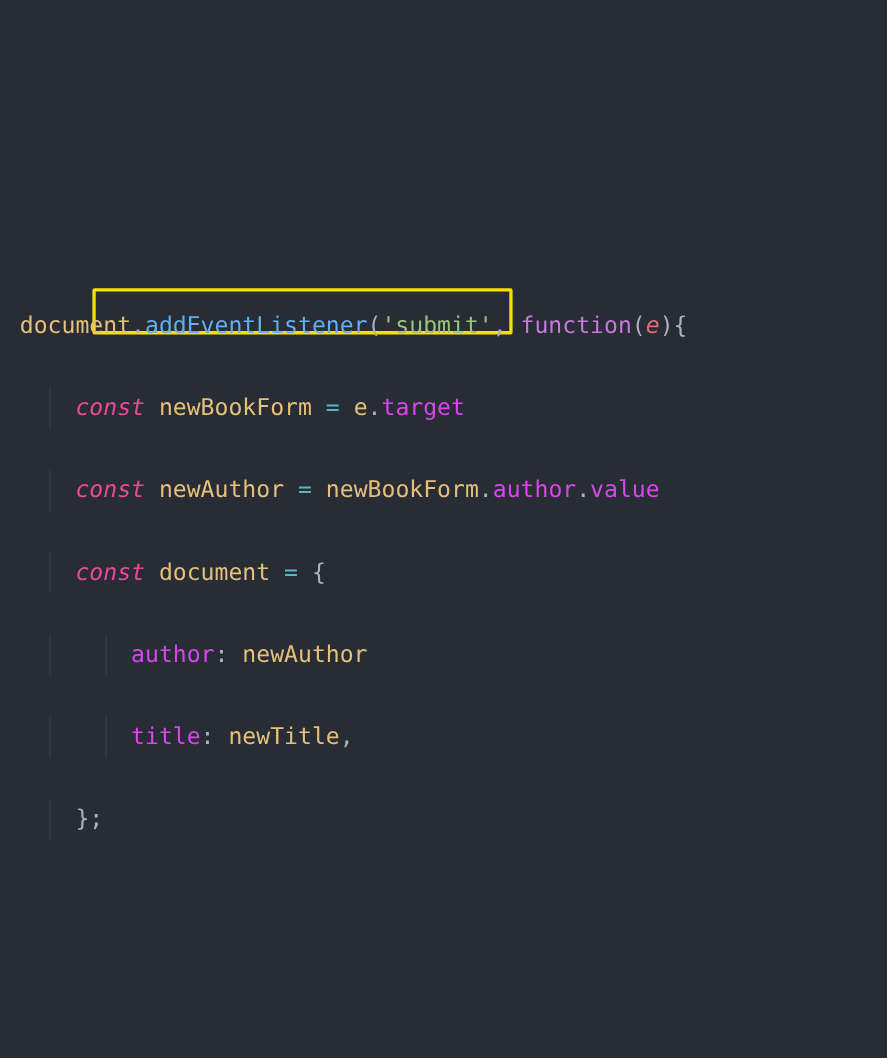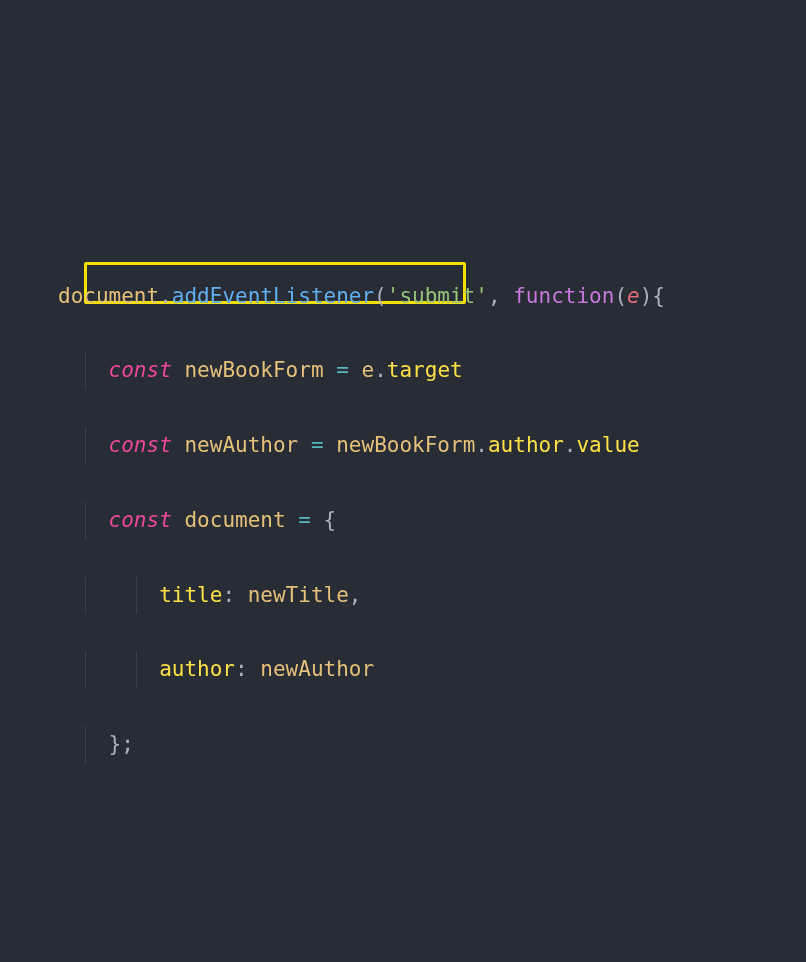--- a/index.html
+++ b/index.html
@@ -15,26 +15,26 @@
     overflow: hidden;
     white-space: pre;
     position: relative;
   }
   .tok-var      { color: #e5c07b; }
   .tok-punct    { color: #abb2bf; }
   .tok-str      { color: #98c379; }
   .tok-keyword  { color: #c678dd; }
   .tok-keyword-it { color: #ec4899; font-style: italic; }
   .tok-param-it { color: #e06c75; font-style: italic; }
-  .tok-prop2    { color: #fde047; }
+  .tok-prop2    { color: #d946ef; }
   .tok-func     { color: #61afef; }
   .tok-op       { color: #56b6c2; }
 
   .code-root { position: relative; }
-  .line { display: block; position: relative; margin-left: 40px; }
+  .line { display: block; position: relative; }
 
   .guide {
     position: absolute;
     width: 1px;
     background: #3b4048;
     top: 0;
     bottom: 0;
   }
 
   .highlight-box {
@@ -49,22 +49,22 @@
 
 
 
 <div class="code-root">
 <div class="highlight-box" style="left:66px;top:96px;width:382px;height:42px;"></div>
 
 <span class="line"><span class="tok-var">document</span><span class="tok-punct">.</span><span class="tok-func">addEventListener</span><span class="tok-punct">(</span><span class="tok-str">'submit'</span><span class="tok-punct">, </span><span class="tok-keyword">function</span><span class="tok-punct">(</span><span class="tok-param-it">e</span><span class="tok-punct">){</span></span>
 <span class="line"><span class="guide" style="left:27px;"></span><span>    </span><span class="tok-keyword-it">const</span><span> </span><span class="tok-var">newBookForm</span><span> </span><span class="tok-op">=</span><span> </span><span class="tok-var">e</span><span class="tok-punct">.</span><span class="tok-prop2">target</span></span>
 <span class="line"><span class="guide" style="left:27px;"></span><span>    </span><span class="tok-keyword-it">const</span> <span class="tok-var">newAuthor</span> <span class="tok-op">=</span> <span class="tok-var">newBookForm</span><span class="tok-punct">.</span><span class="tok-prop2">author</span><span class="tok-punct">.</span><span class="tok-prop2">value</span></span>
 <span class="line"><span class="guide" style="left:27px;"></span><span>    </span><span class="tok-keyword-it">const</span> <span class="tok-var">document</span> <span class="tok-op">=</span> <span class="tok-punct">{</span></span>
+<span class="line"><span class="guide" style="left:27px;"></span><span class="guide" style="left:78px;"></span><span>        </span><span class="tok-prop2">author</span><span class="tok-punct">: </span><span class="tok-var">newAuthor</span></span>
 <span class="line"><span class="guide" style="left:27px;"></span><span class="guide" style="left:78px;"></span><span>        </span><span class="tok-prop2">title</span><span class="tok-punct">: </span><span class="tok-var">newTitle</span><span class="tok-punct">,</span></span>
-<span class="line"><span class="guide" style="left:27px;"></span><span class="guide" style="left:78px;"></span><span>        </span><span class="tok-prop2">author</span><span class="tok-punct">: </span><span class="tok-var">newAuthor</span></span>
 <span class="line"><span class="guide" style="left:27px;"></span><span>    </span><span class="tok-punct">};</span></span>
 <span class="line"><span class="guide" style="left:27px;"></span><span></span></span>
 
 
 
 
 
 
 
 

